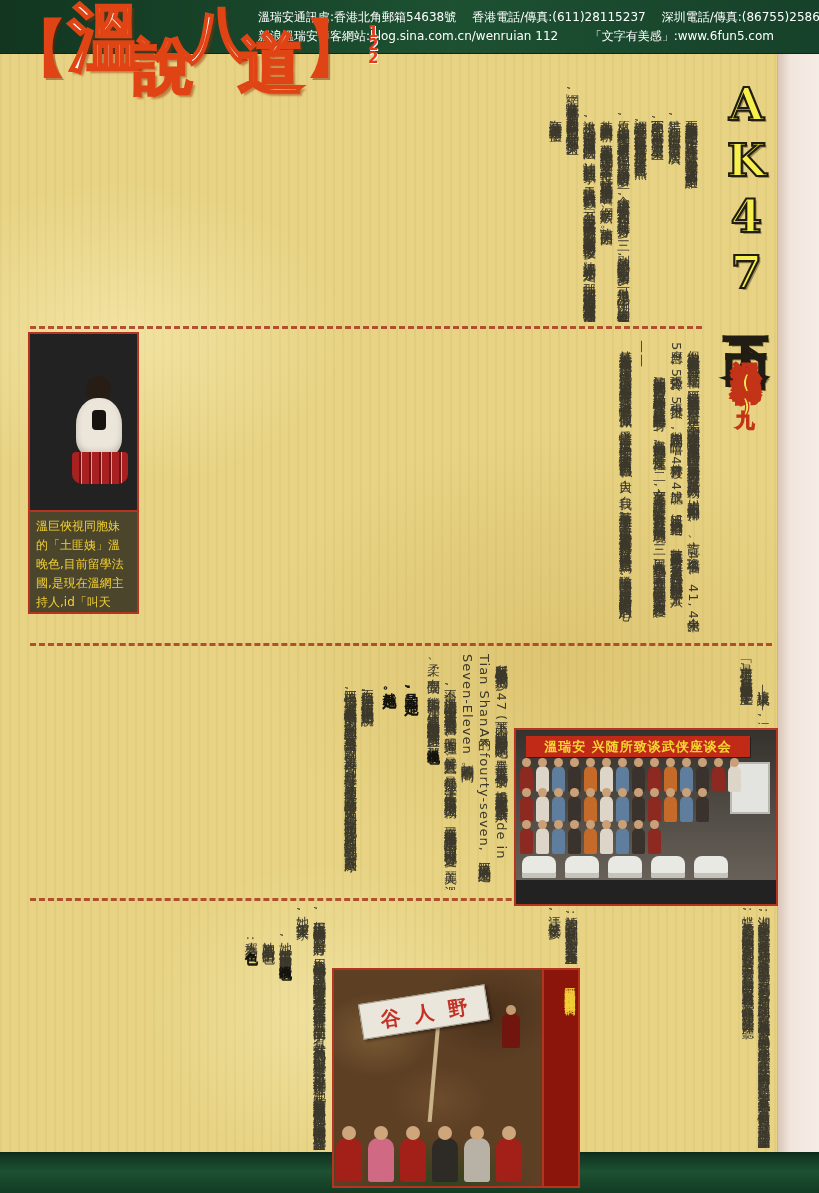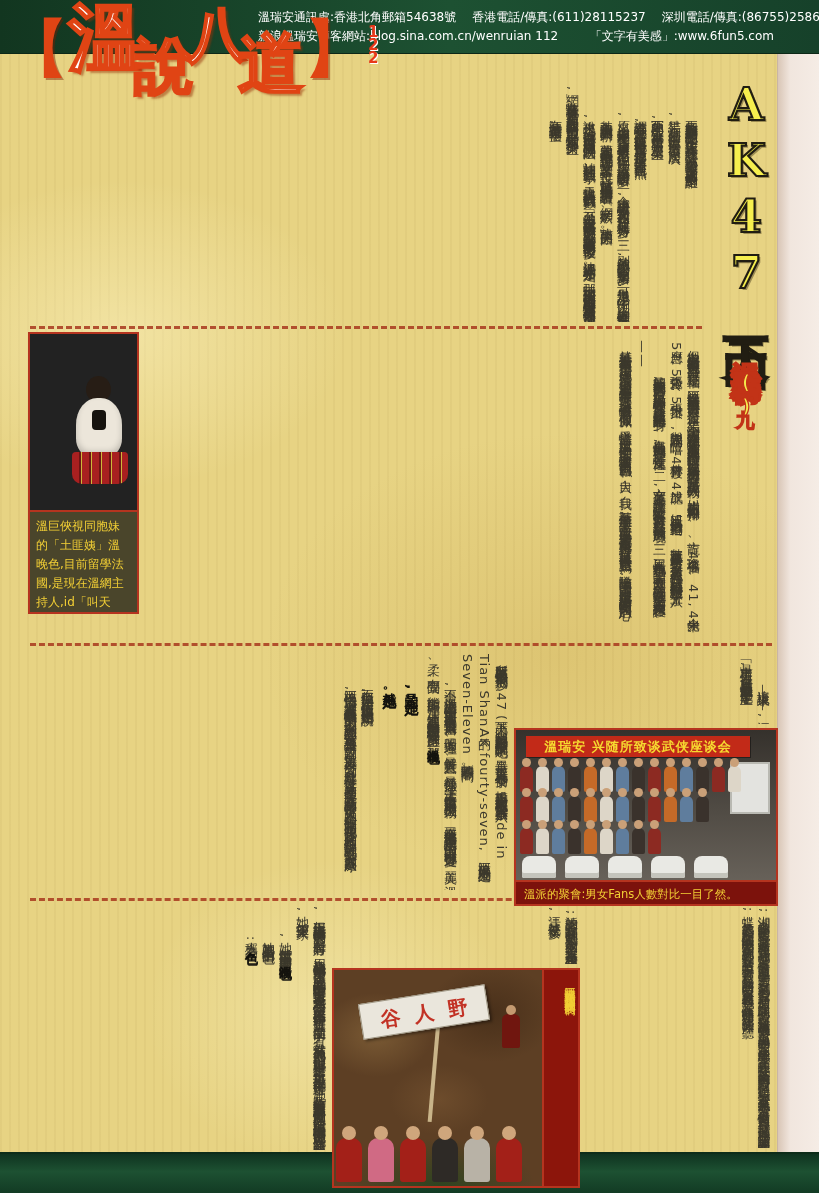--- a/index.html
+++ b/index.html
@@ -270,21 +270,20 @@
           <i></i>
         </div>
       <div class="chairs">
           <i></i>
           <i></i>
           <i></i>
           <i></i>
           <i></i>
         </div>
     </div>
-    <div class="p2cap">溫派的聚會:男女Fans人數對比一目了然。</div>
   </div>
 
   <div class="photo photo3">
     <div class="p3img">
       <span class="p3pole"></span>
       <span class="p3sign">谷人野</span>
       <span class="p3fig"></span>
       <div class="p3people">
           <i></i>
           <i></i>

